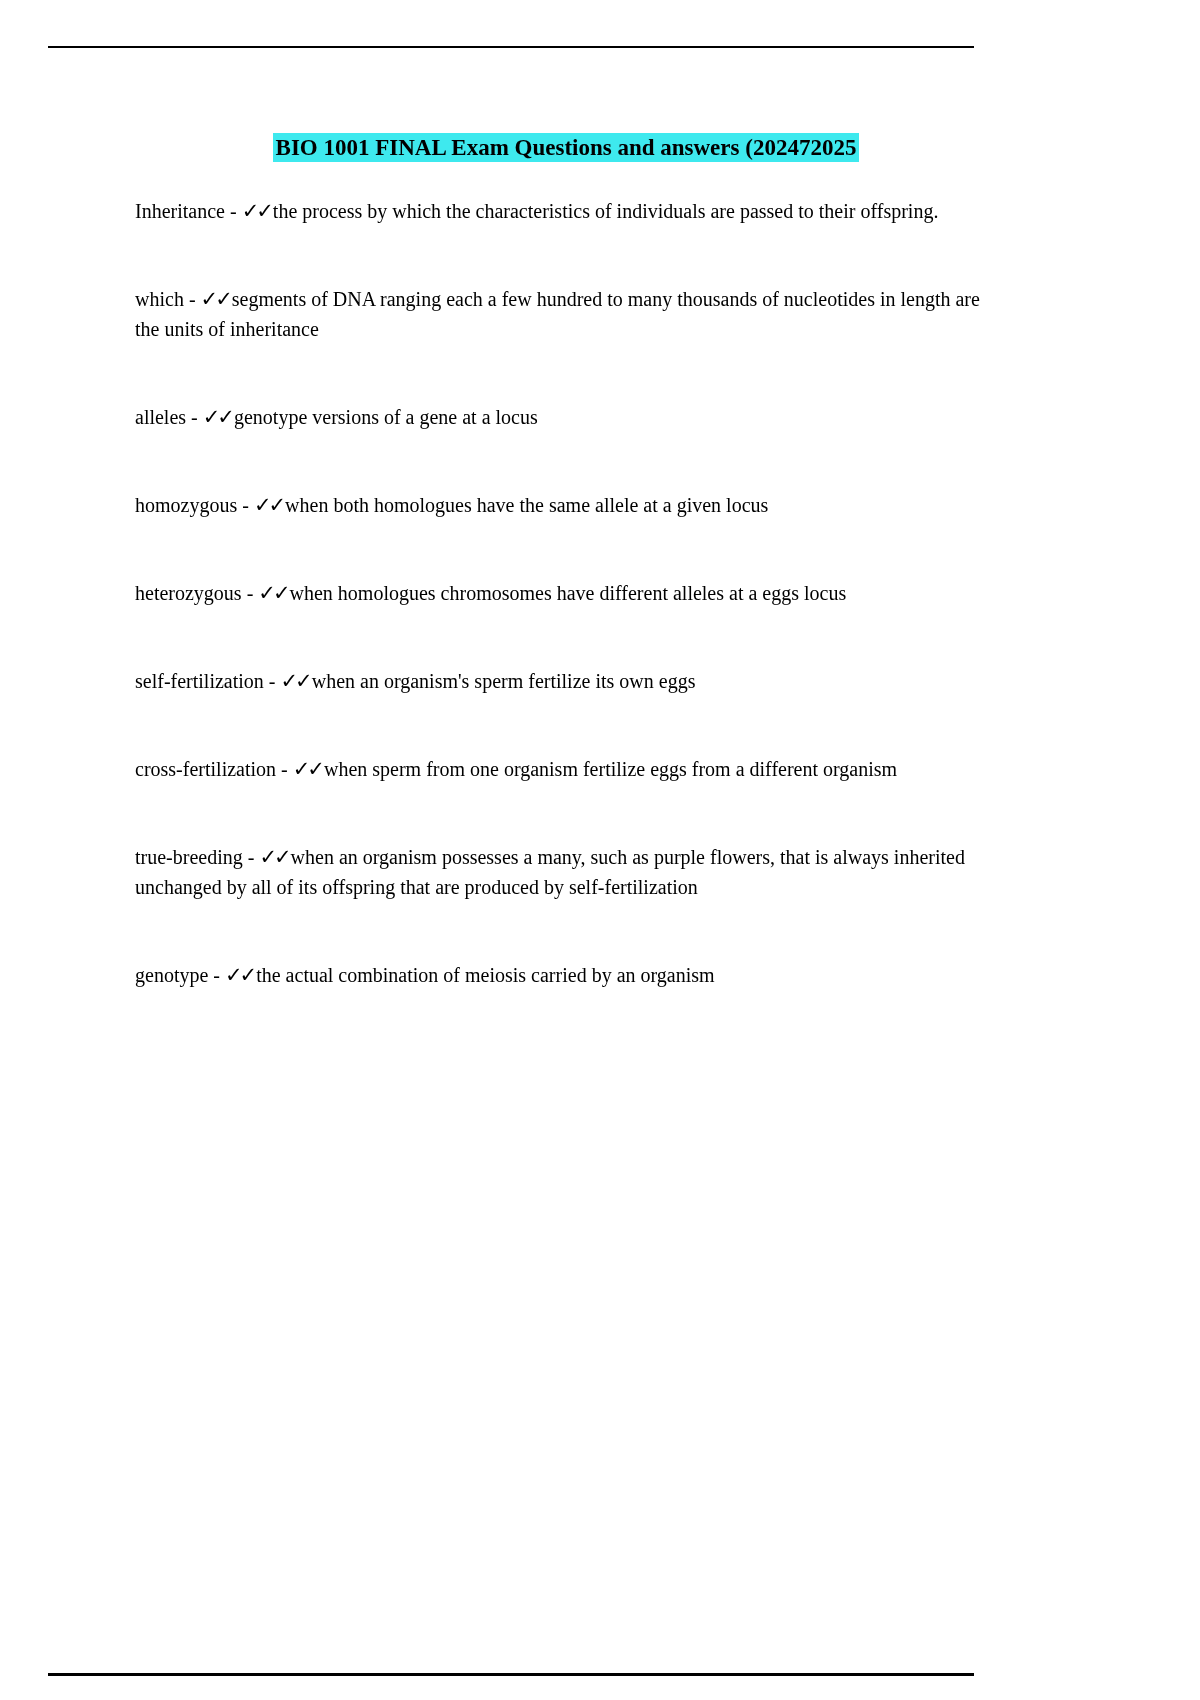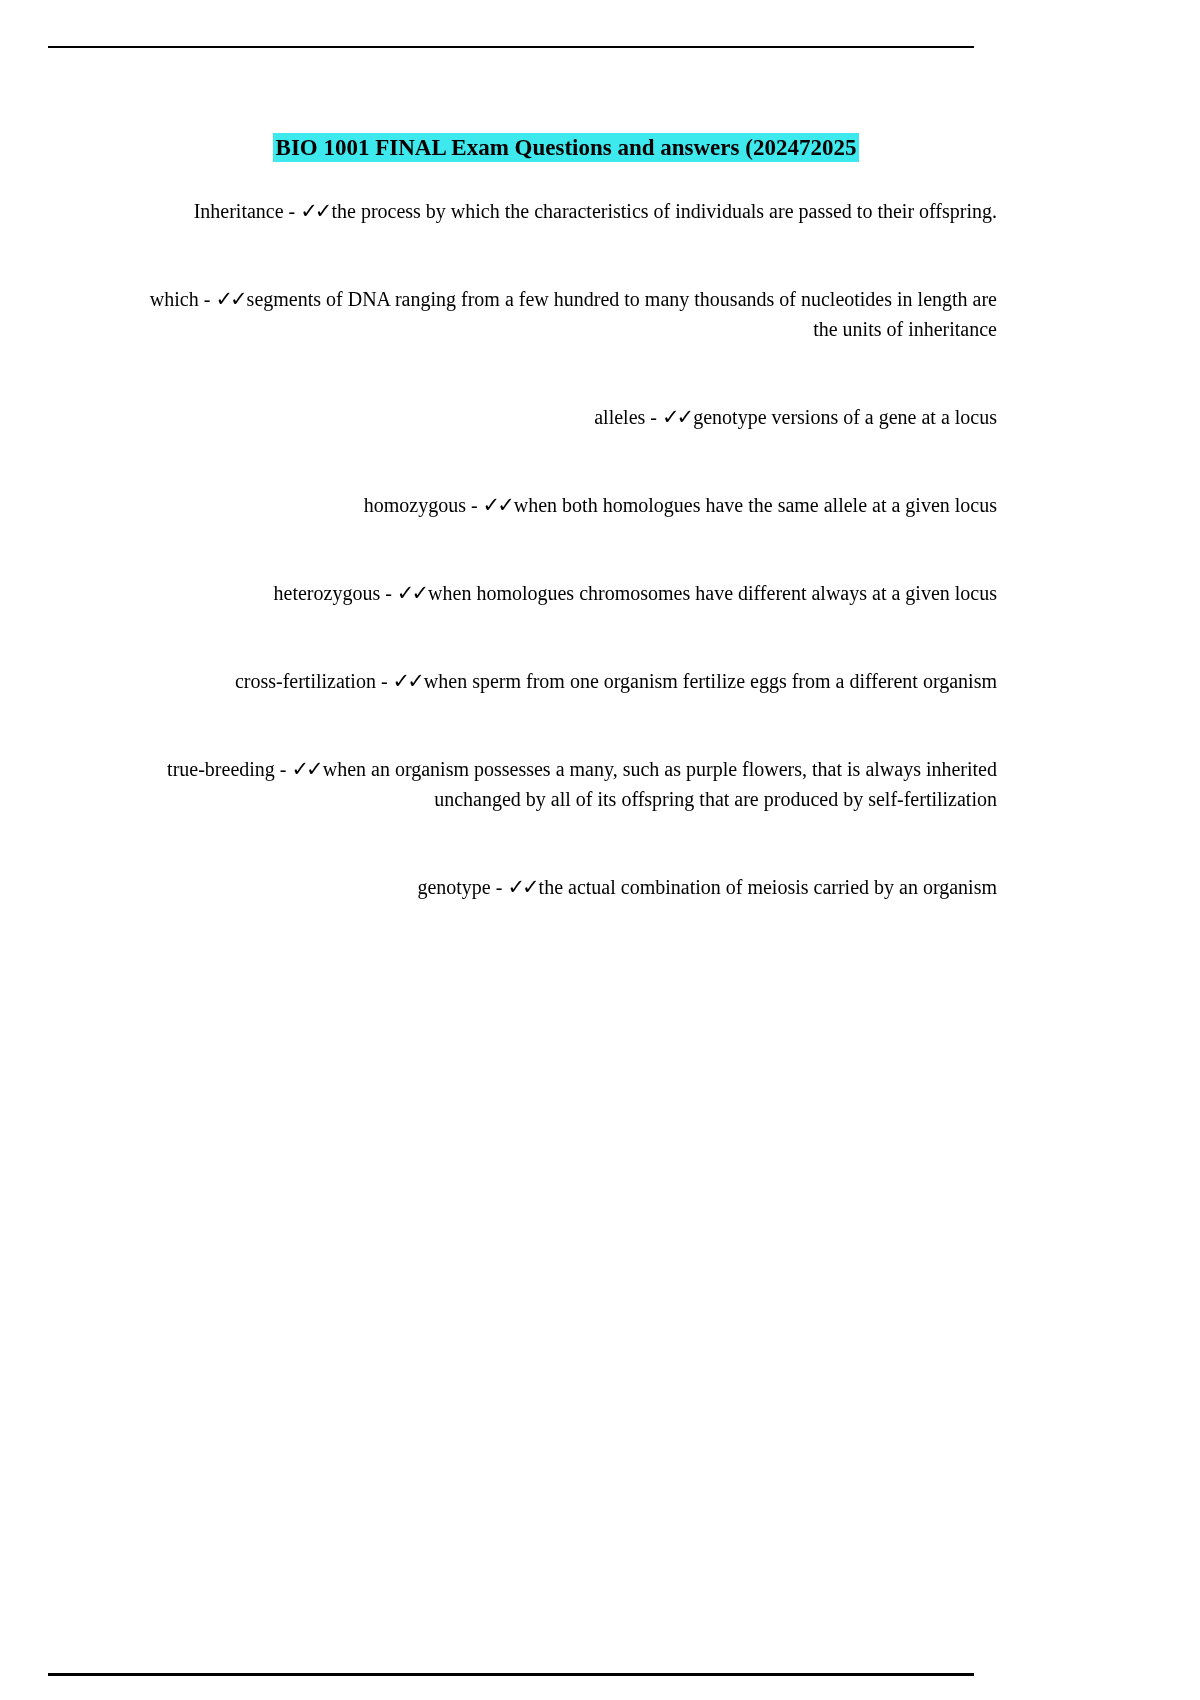--- a/index.html
+++ b/index.html
@@ -49,21 +49,20 @@
     padding: 2px 3px;
   }
   .qa-list {
     margin: 0;
     padding: 0;
   }
   .qa-item {
     font-size: 20px;
     line-height: 30px;
     margin: 4px 0 58px 0;
-    text-align: right;
   }
   .qa-item:last-child {
     margin-bottom: 0;
   }
   .checks {
     font-family: "DejaVu Sans", sans-serif;
     font-weight: bold;
     font-size: 21px;
     letter-spacing: -3px;
     padding-right: 2px;
@@ -81,37 +80,40 @@
     <div class="title-wrap">
       <span class="doc-title" style="background: rgb(62, 233, 238);">BIO 1001 FINAL Exam Questions and answers (202472025</span>
     </div>
 
     <div class="qa-list">
   <p class="qa-item">
     <span>Inheritance</span><span> - </span><span class="checks">✓✓</span><span>the process by which the characteristics of individuals are passed to their offspring.</span>
   </p>
 
   <p class="qa-item">
-    <span>which</span><span> - </span><span class="checks">✓✓</span><span>segments of DNA ranging from a few hundred to many thousands of nucleotides in length are the units of inheritance</span>
+    <span>which</span><span> - </span><span class="checks">✓✓</span><span>segments of DNA ranging each a few hundred to many thousands of nucleotides in length are the units of inheritance</span>
   </p>
 
 
   <p class="qa-item">
     <span>alleles</span><span> - </span><span class="checks">✓✓</span><span>genotype versions of a gene at a locus</span>
   </p>
 
   <p class="qa-item">
     <span>homozygous</span><span> - </span><span class="checks">✓✓</span><span>when both homologues have the same allele at a given locus</span>
   </p>
 
   <p class="qa-item">
-    <span>heterozygous</span><span> - </span><span class="checks">✓✓</span><span>when homologues chromosomes have different always at a given locus</span>
+    <span>heterozygous</span><span> - </span><span class="checks">✓✓</span><span>when homologues chromosomes have different alleles at a eggs locus</span>
   </p>
 
 
+  <p class="qa-item">
+    <span>self-fertilization</span><span> - </span><span class="checks">✓✓</span><span>when an organism's sperm fertilize its own eggs</span>
+  </p>
 
   <p class="qa-item">
     <span>cross-fertilization</span><span> - </span><span class="checks">✓✓</span><span>when sperm from one organism fertilize eggs from a different organism</span>
   </p>
 
   <p class="qa-item">
     <span>true-breeding</span><span> - </span><span class="checks">✓✓</span><span>when an organism possesses a many, such as purple flowers, that is always inherited unchanged by all of its offspring that are produced by self-fertilization</span>
   </p>
 
 

